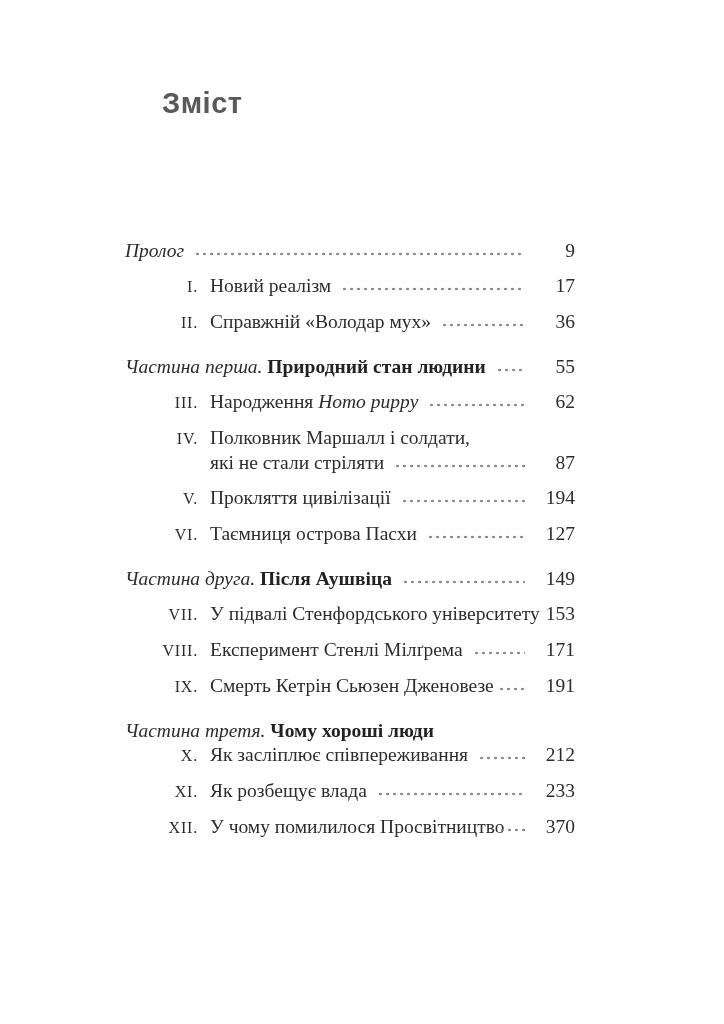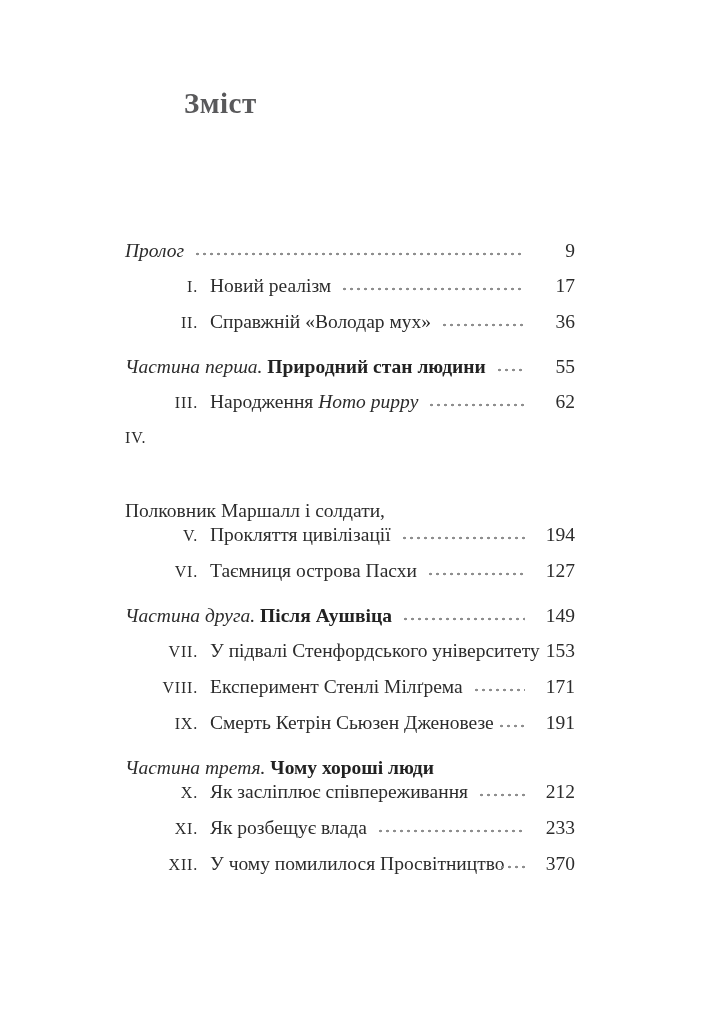--- a/index.html
+++ b/index.html
@@ -14,44 +14,43 @@
     height: 1024px;
     background: #ffffff;
     overflow: hidden;
     font-family: "Liberation Serif", serif;
     color: #2c2c2c;
   }
   .content {
     padding: 86px 149px 0 125px; 
   }
   .page-title {
-    font-family: Liberation Serif, serif;
+    font-family: Liberation Sans, sans-serif;
     font-weight: 700;
     font-size: 29px;
     line-height: 34px;
     letter-spacing: 0.5px;
     color: #59595b;
-    margin: 0 0 0 59px;
+    margin: 0 0 0 37px;
   }
   .toc {
     margin-top: 119px;
     font-size: 19.5px;
   }
   .toc-row {
     display: flex;
     align-items: baseline;
     line-height: 24px;
     margin-bottom: 11px;
   }
   .toc-row.part {
     margin-top: 20px;
   }
   .toc-row.first-line {
     margin-bottom: 0;
-    flex-direction: column;
   }
   .num {
     flex: 0 0 73px;
     text-align: right;
     margin-right: 12px;
     font-size: 16px;
     letter-spacing: 0.8px;
     color: #2c2c2c;
   }
   .indent-ch {
@@ -133,20 +132,26 @@
         <span class="label"><span>Народження </span><i>Homo puppy</i></span>
         <span class="leader"></span>
         <span class="pagenum">62</span>
       </div>
 
       <div class="toc-row first-line">
         <span class="num">IV.</span>
         <span class="label">Полковник Маршалл і солдати,</span>
       </div>
 
+      <div class="toc-row">
+        <span class="indent-ch"></span>
+        <span class="label">які не стали стріляти</span>
+        <span class="leader"></span>
+        <span class="pagenum">87</span>
+      </div>
 
       <div class="toc-row">
         <span class="num">V.</span>
         <span class="label">Прокляття цивілізації</span>
         <span class="leader"></span>
         <span class="pagenum">194</span>
       </div>
 
       <div class="toc-row">
         <span class="num">VI.</span>

